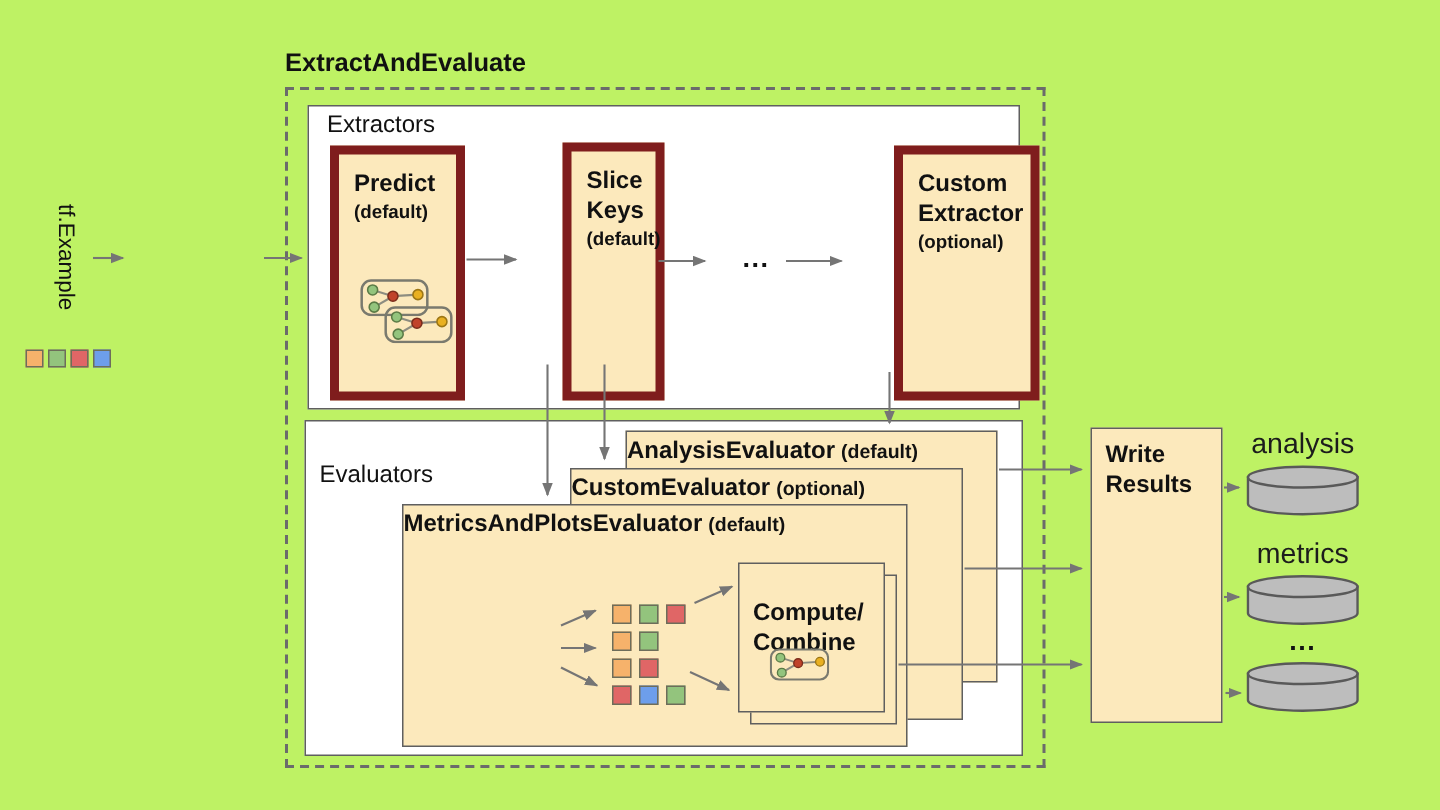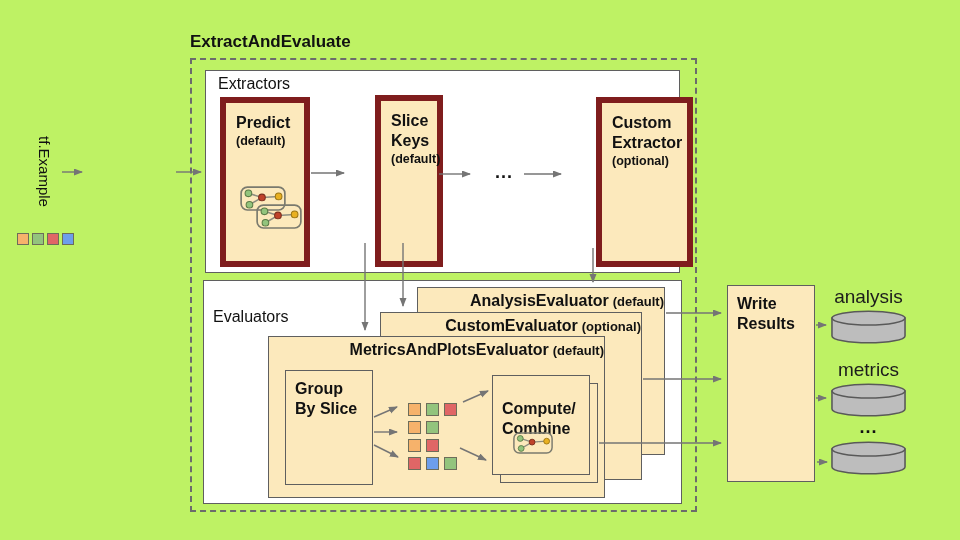--- a/index.html
+++ b/index.html
@@ -9,21 +9,21 @@
   }
   .abs{position:absolute;box-sizing:border-box;}
   .title{font-weight:bold;font-size:17px;}
   .frame-dashed{border:2px dashed #6b6b6b;background:transparent;}
   .frame-solid{border:1px solid #5f5f5f;background:#ffffff;}
   .frame-label{font-weight:normal;font-size:16px;}
   .box{background:#FCE9BC;border:6px solid #7f1d1d;}
   .box-dark{border:1px solid #5f5f5f;}
   .box-label{font-weight:bold;font-size:16px;line-height:20px;padding:10px 0 0 10px;}
   .qual{font-weight:bold;font-size:12.5px;line-height:17px;}
-  .stack-head{text-align:right;font-weight:bold;font-size:16px;padding-top:4px;white-space:nowrap;padding-left:32px;}
+  .stack-head{text-align:left;font-weight:bold;font-size:16px;padding-top:4px;white-space:nowrap;}
   .stack-head .qual{font-size:13px;margin-left:4px;}
   .vlabel{font-size:15px;text-align:center;transform:rotate(90deg);white-space:nowrap;}
   .dots{font-weight:bold;font-size:18px;text-align:center;letter-spacing:1px;}
   .out-label{font-size:19px;text-align:center;color:#1c1c1c;}
   .sq-row{display:flex;margin-bottom:5px;}
   .sq{display:inline-block;width:13px;height:13px;box-sizing:border-box;
       border:1px solid #6d6d5a;margin-right:5px;}
   .input-squares .sq{width:12px;height:12px;margin-right:3px;}
   .overlay{position:absolute;left:0;top:0;pointer-events:none;}
   .icon-abs{position:absolute;}
@@ -117,26 +117,20 @@
       <span>CustomEvaluator</span><span class="qual">(optional)</span>
     </div>
   </div>
 
   <div class="abs box box-dark" style="left:268px;top:336px;width:337px;height:162px;">
     <div class="stack-head">
       <span>MetricsAndPlotsEvaluator</span><span class="qual">(default)</span>
     </div>
   </div>
 
-  <div class="abs box box-dark" style="left:285px;top:370px;width:88px;height:115px;">
-    <div class="box-label" style="padding:8px 0 0 9px;">
-      <div>Group</div>
-      <div>By Slice</div>
-    </div>
-  </div>
 
   <div class="abs" style="left:408px;top:403px;">
       <div class="sq-row">
         <span class="sq" style="background: rgb(246, 178, 107);"></span>
         <span class="sq" style="background: rgb(147, 196, 125);"></span>
         <span class="sq" style="background: rgb(224, 102, 102);"></span>
       </div>
       <div class="sq-row">
         <span class="sq" style="background: rgb(246, 178, 107);"></span>
         <span class="sq" style="background: rgb(147, 196, 125);"></span>

